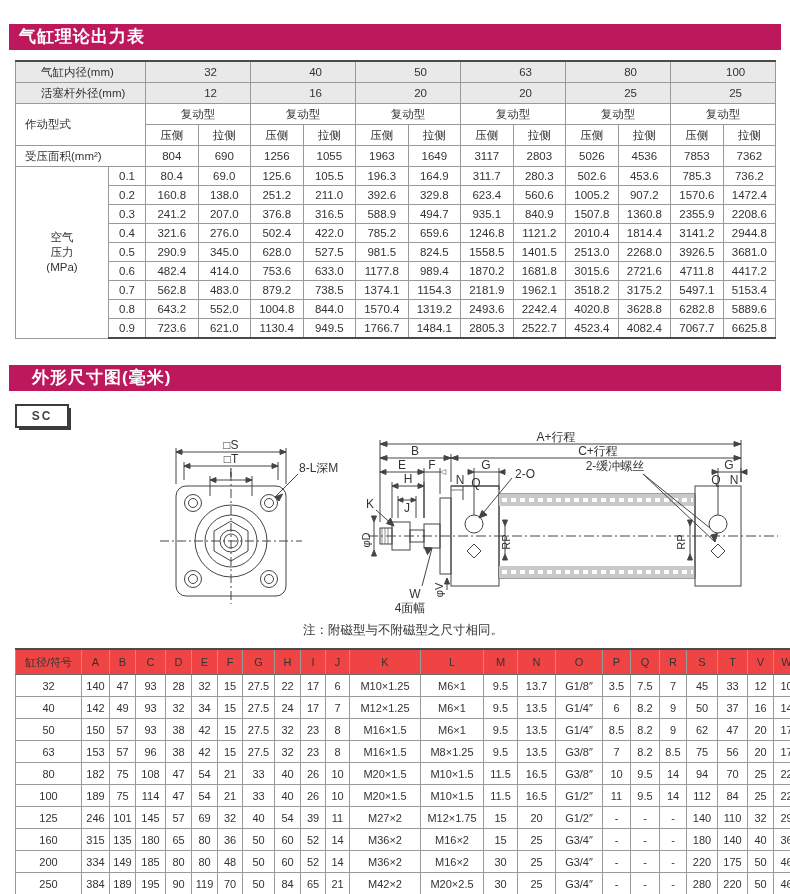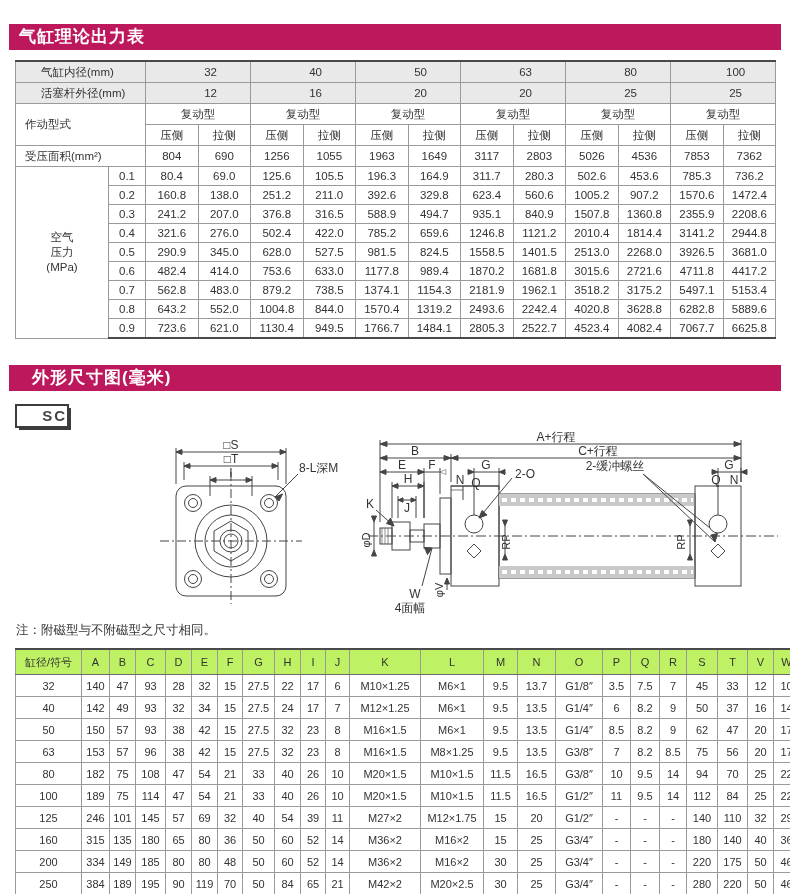--- a/index.html
+++ b/index.html
@@ -23,33 +23,33 @@
   .force-table td{padding:2.5px 0;height:13px;}
   .force-table tr:first-child td{border-top:2px solid #4a4a4a;}
   .force-table tr:last-child td{border-bottom:2px solid #4a4a4a;}
   .force-table .lbl{text-align:left;padding-left:9px;}
   .force-table .hdr{background:#e9e9e9;padding-left:25px;}
   .force-table .plabel{text-align:center;vertical-align:middle;line-height:15px;}
 
   .sc-box{
     margin:13px 0 0 15px;width:50px;height:20px;line-height:20px;
     border:2px solid #3c3c3c;box-shadow:3px 3px 0 -1px #3c3c3c;
-    text-align:right;font-size:15px;font-weight:bold;letter-spacing:2px;color:#444;
+    text-align:center;font-size:12px;font-weight:bold;letter-spacing:2px;color:#444;
   }
 
   .diagrams{position:relative;height:188px;margin-top:2px;}
   .front-svg{position:absolute;left:146px;top:10px;}
   .side-svg{position:absolute;left:360px;top:0px;}
   svg text{font-family:"Liberation Sans","DejaVu Sans",sans-serif;fill:#333;}
 
-  .note{margin:4px 0 0 16px;font-size:12.5px;color:#333;}
+  .note{margin:4px 0 0 16px;font-size:12.5px;color:#333;text-align:center;}
 
   .dim-table{width:760px;margin-top:9px;font-size:11px;}
   .dim-table td{padding:4.5px 0;height:12px;}
-  .dim-table tr:first-child td{border-top:2px solid #4a4a4a;border-bottom:1.5px solid #6a6a6a;background:#bef264;}
+  .dim-table tr:first-child td{border-top:2px solid #4a4a4a;border-bottom:1.5px solid #6a6a6a;background:#ef4444;}
   .dim-table tr:last-child td{border-bottom:2px solid #4a4a4a;}
 </style>
 </head>
 <body>
 
 <div class="section-bar bar1">气缸理论出力表</div>
 
 <table class="force-table">
   <colgroup>
     <col style="width:93px">

